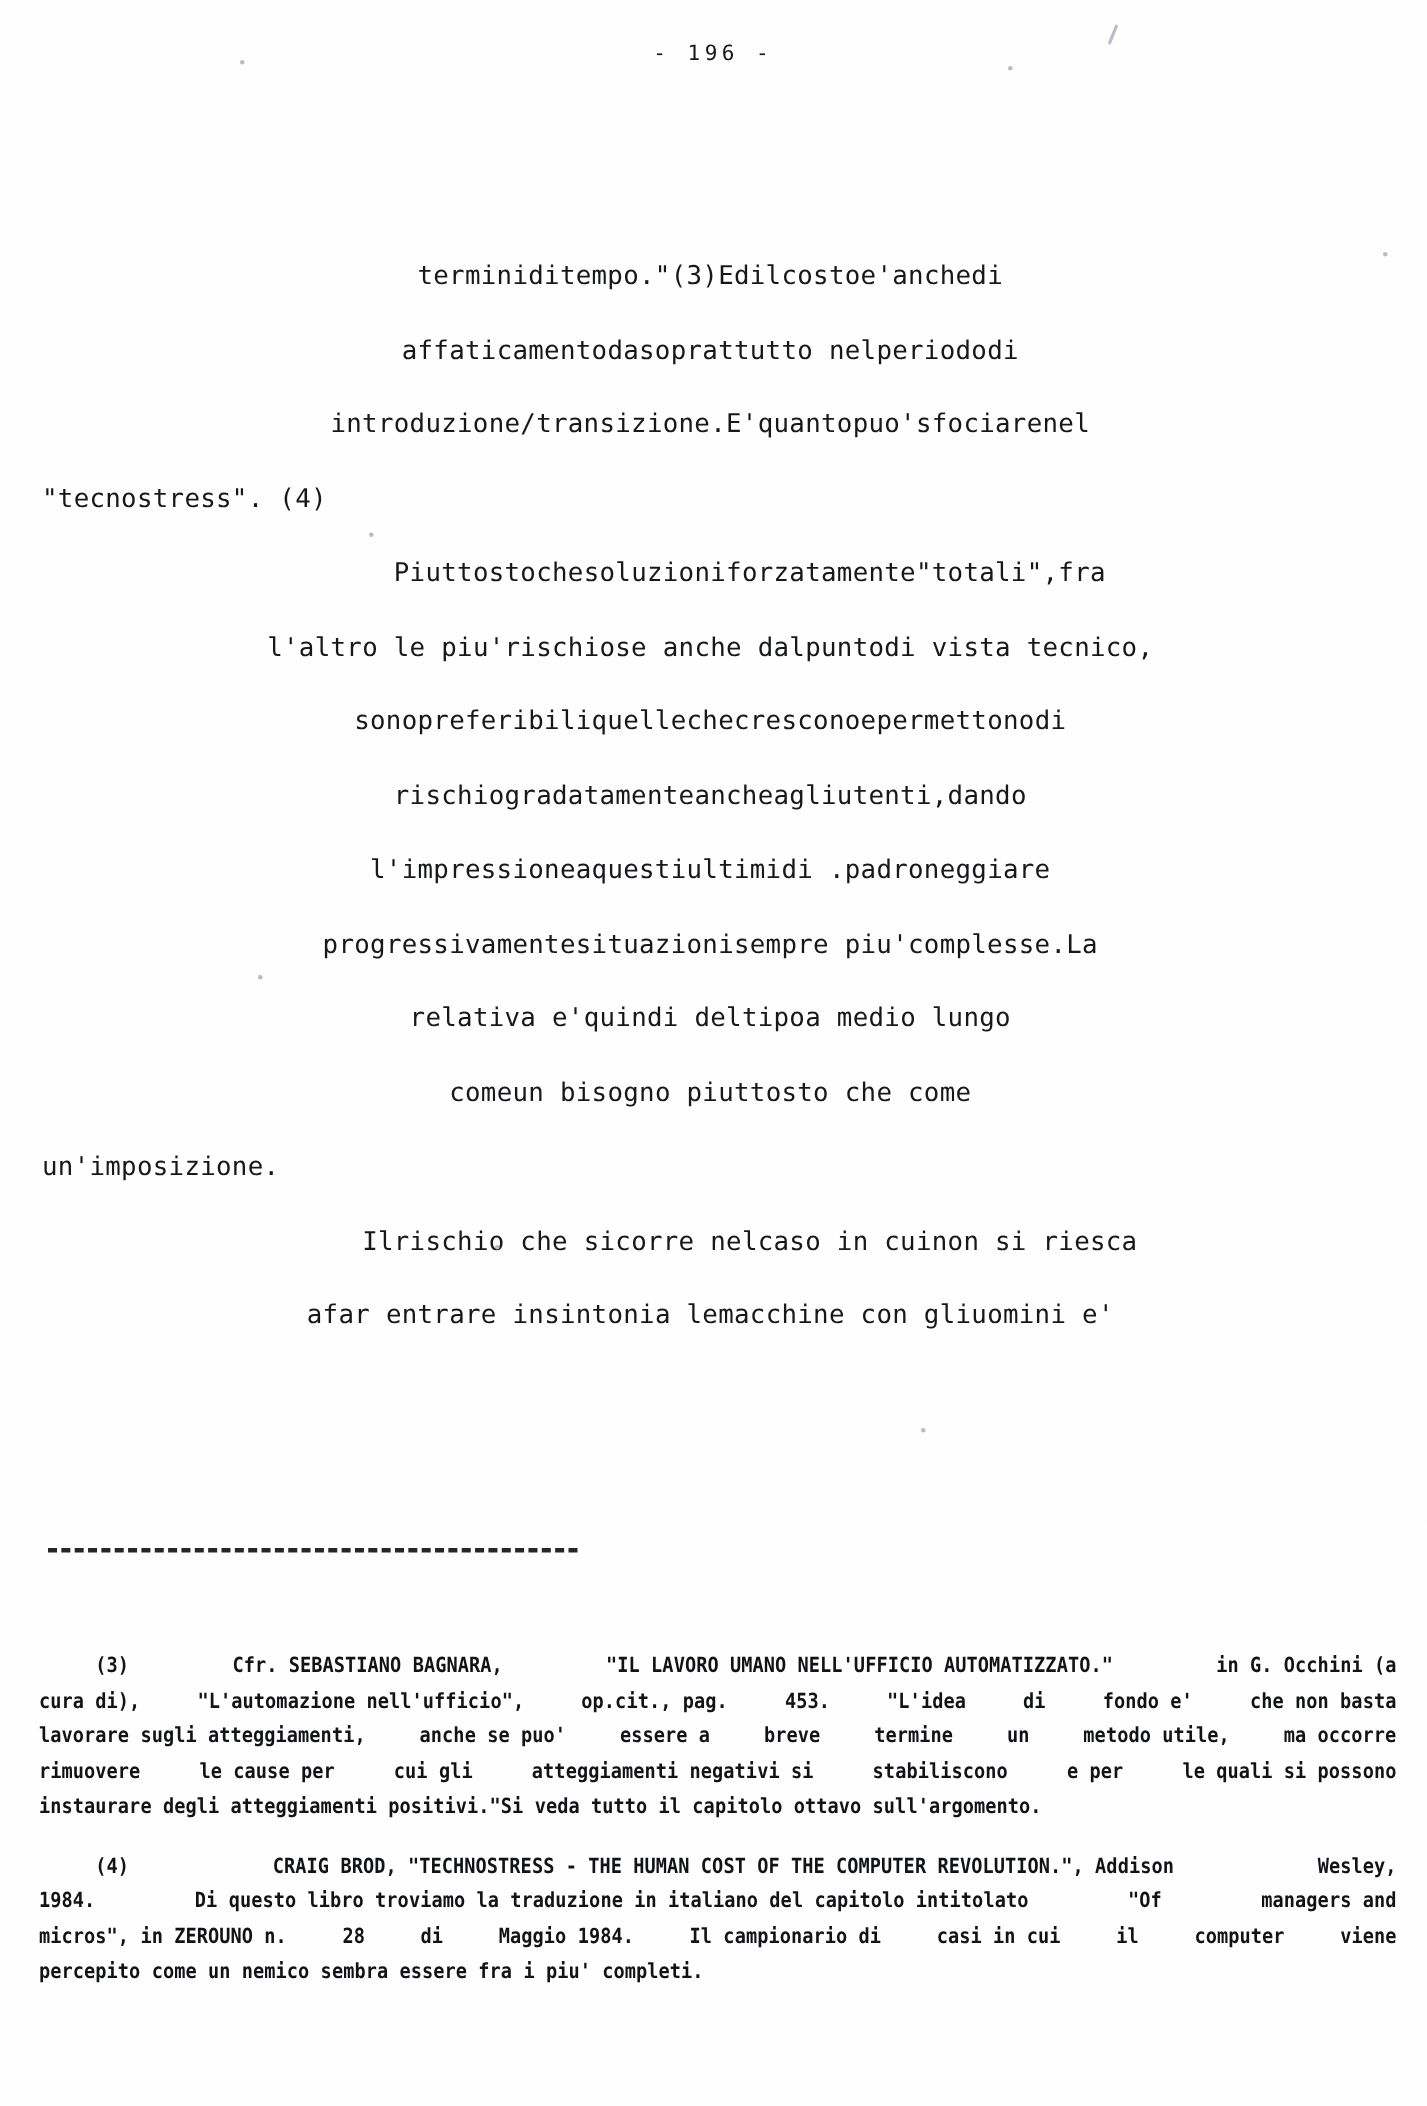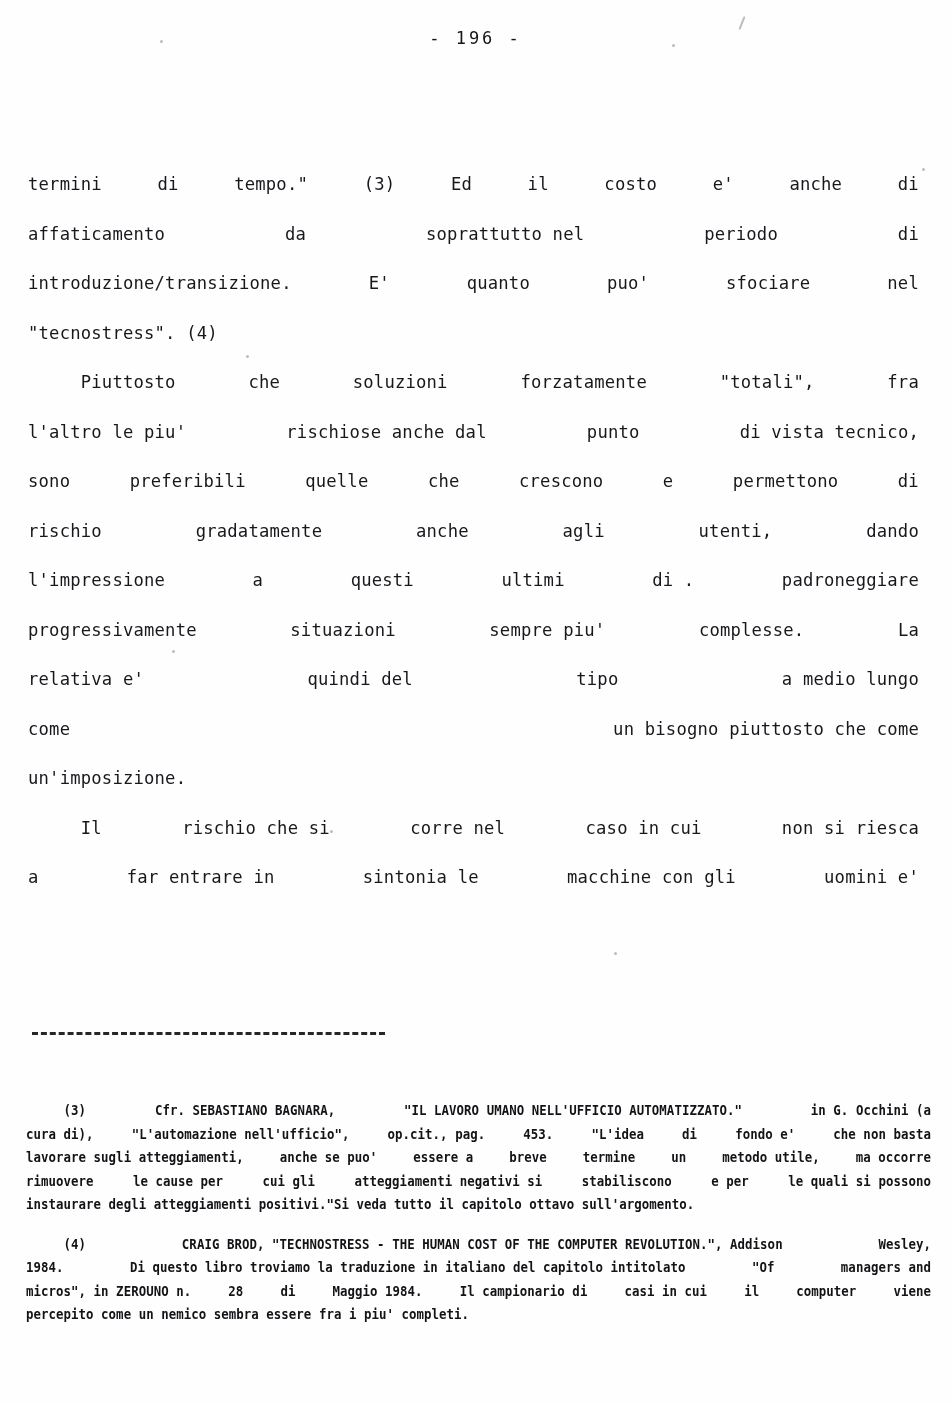--- a/index.html
+++ b/index.html
@@ -23,21 +23,21 @@
     background: #fefefe;
   }
 
   
   .page-number {
     position: absolute;
     top: 28px;
     left: 0;
     right: 0;
     text-align: center;
-    font-size: 17px;
+    font-size: 14px;
     letter-spacing: 3px;
     font-family: "DejaVu Sans Mono", "Liberation Mono", monospace;
     color: #15161a;
   }
 
   
   .body-block {
     position: absolute;
     left: 28px;
     right: 32px;
@@ -52,21 +52,21 @@
     color: #17181c;
     white-space: pre;
     font-family: "DejaVu Sans Mono", "Liberation Mono", monospace;
     display: flex;
     align-items: center;
   }
 
   
   .body-line.just {
     display: flex;
-    justify-content: space-between;
+    justify-content: center;
     white-space: pre;
   }
   .body-line .w { white-space: pre; }
 
   
   .footnote-rule {
     position: absolute;
     left: 32px;
     top: 1032px;
     width: 353px;

